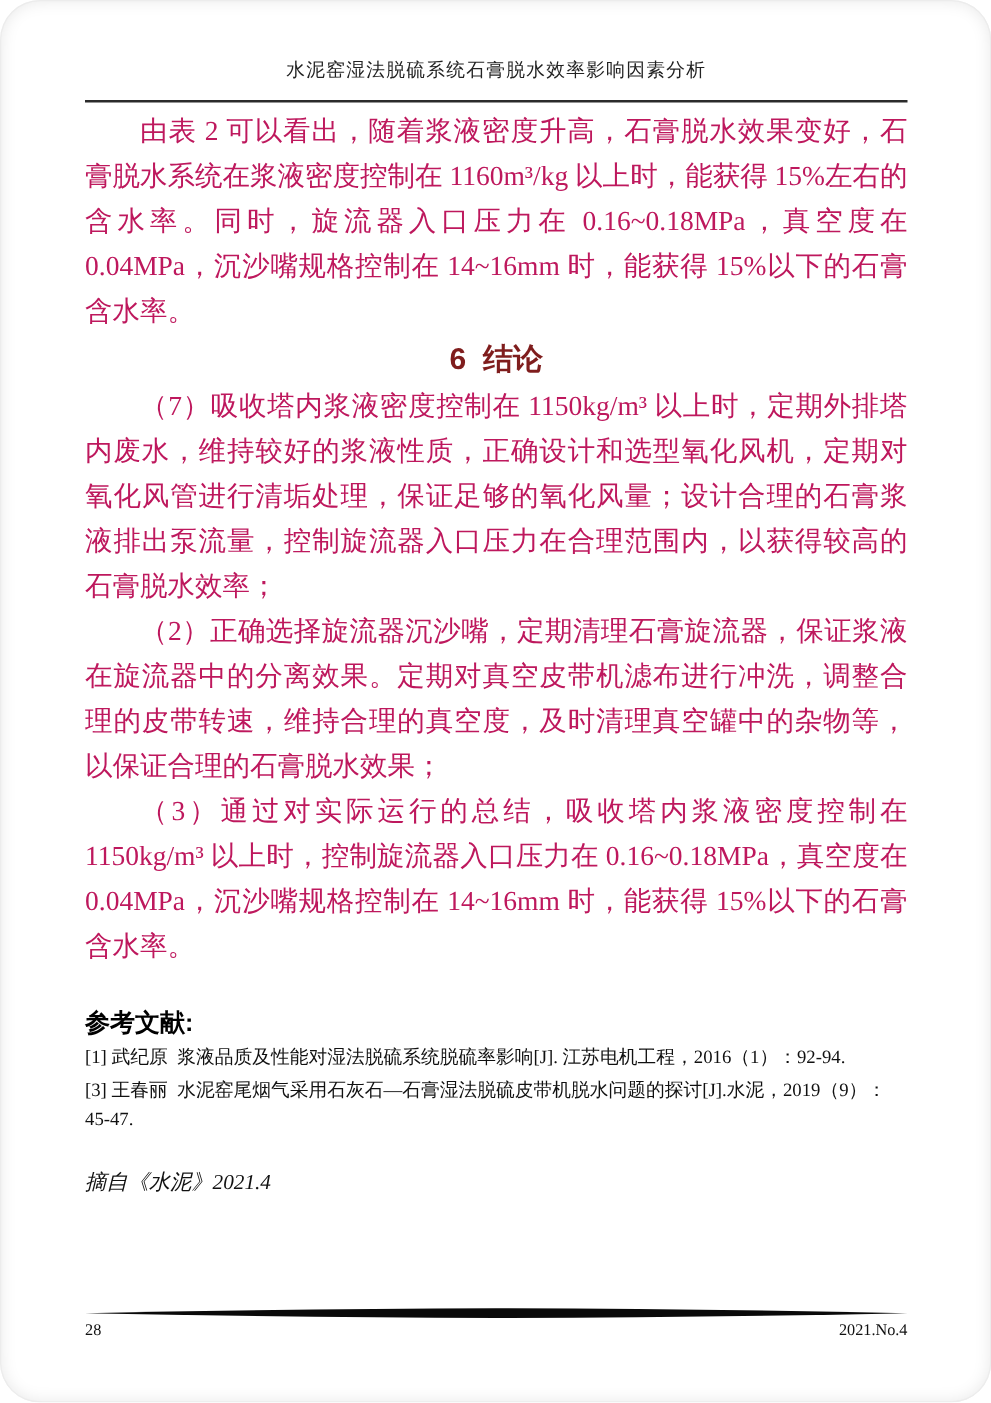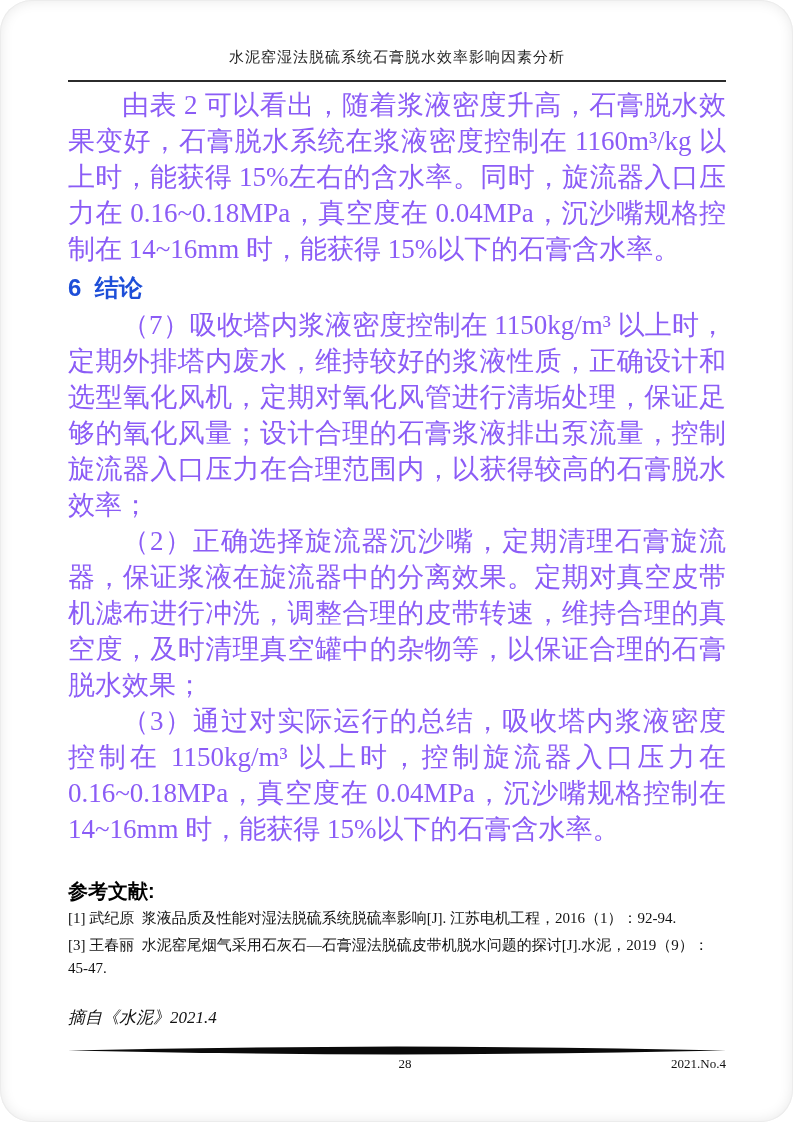--- a/index.html
+++ b/index.html
@@ -27,35 +27,36 @@
     letter-spacing: 1px;
     color: #222;
   }
   .header-rule {
     margin-top: 12px;
     height: 2px;
     background: #2b2b2b;
   }
   .body-para {
     margin: 0;
-    font-size: 27px;
+    font-size: 22px;
     line-height: 36px;
     text-indent: 2em;
     text-align: justify;
-    color: #8b5cf6;
+    color: #be185d;
   }
   .body-para:first-of-type { margin-top: 5px; }
   .section-heading {
     margin: 6px 0 4px 0;
     font-family: "Liberation Sans", "DejaVu Sans", sans-serif;
     font-weight: bold;
     font-size: 24px;
     line-height: 30px;
     white-space: pre-wrap;
-    color: #1d4ed8;
+    color: #7f1d1d;
+    text-align: center;
   }
   .refs-heading {
     margin-top: 32px;
     font-family: "Liberation Sans", "DejaVu Sans", sans-serif;
     font-weight: bold;
     font-size: 20px;
     line-height: 24px;
     color: #000;
   }
   .ref-item {
@@ -83,22 +84,21 @@
   .footer-row {
     position: relative;
     height: 18px;
     font-size: 13px;
     line-height: 18px;
     font-family: "Liberation Serif", "DejaVu Serif", serif;
     color: #111;
   }
   .footer-page-number {
     position: absolute;
-    left: 16px; right: 0;
-    text-align: center;
+    left: 0; right: 0;
   }
   .footer-issue {
     position: absolute;
     right: 0;
     text-align: right;
   }
 </style>
 </head>
 <body>
 

